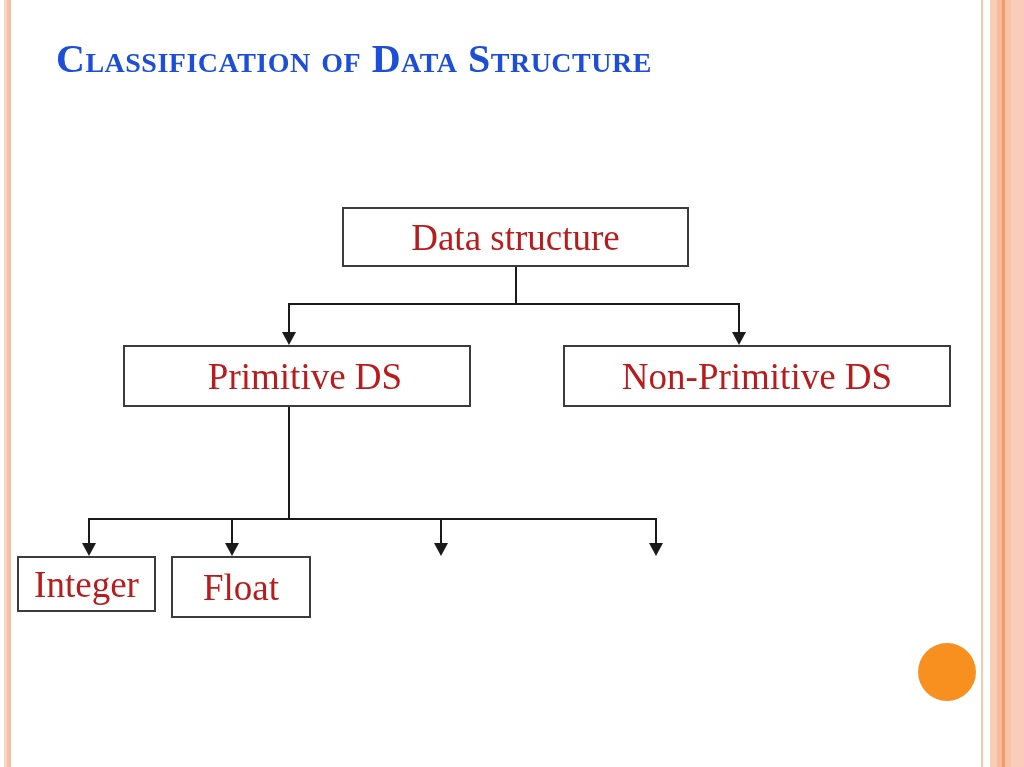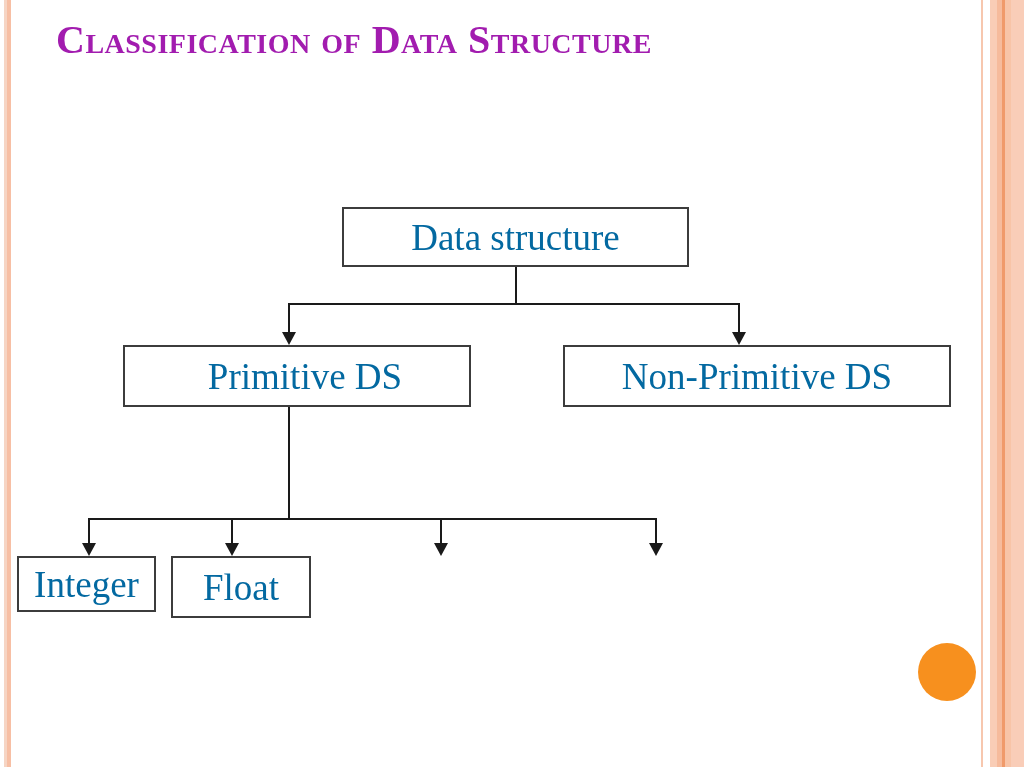--- a/index.html
+++ b/index.html
@@ -44,38 +44,38 @@
     width: 58px;
     height: 58px;
     border-radius: 50%;
     background: #f7901e;
   }
 
   
   .slide-title {
     position: absolute;
     left: 56px;
-    top: 15px;
+    top: 34px;
     width: 700px;
-    color: #a21caf;
+    color: #1d4ed8;
     font-family: "Liberation Serif", serif;
     font-weight: bold;
     font-size: 40px;
     line-height: 1.26;
     font-variant: small-caps;
     letter-spacing: 0.5px;
   }
 
   
   .node {
     position: absolute;
     box-sizing: border-box;
     border: 2px solid #3c3c3c;
     background: #ffffff;
-    color: #0369a1;
+    color: #b91c1c;
     font-family: "Liberation Serif", serif;
     font-size: 37px;
     line-height: 1;
     display: flex;
     align-items: center;
     justify-content: center;
     white-space: nowrap;
   }
 
   

